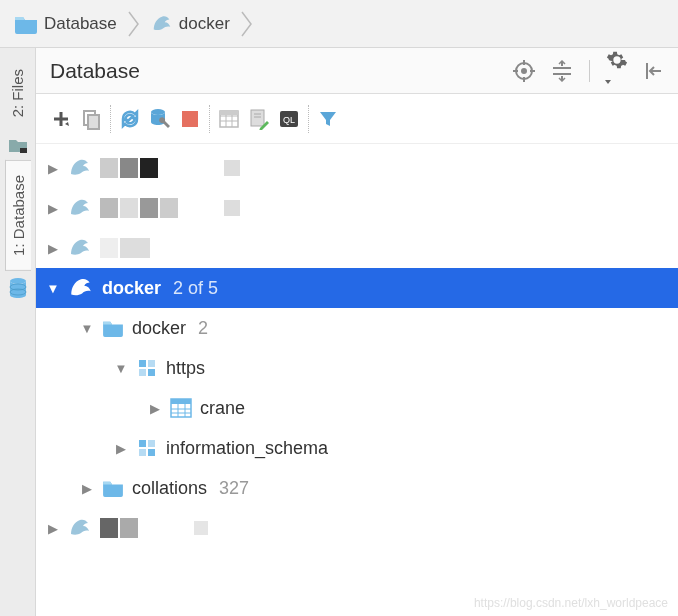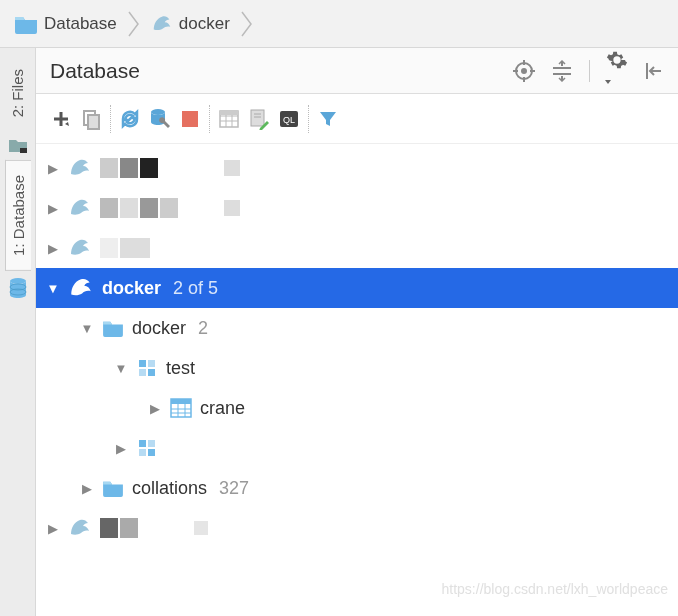--- a/index.html
+++ b/index.html
@@ -34,21 +34,21 @@
 .tri { width: 14px; display: inline-flex; justify-content: center; color: #888; font-size: 13px; }
 .tree-row.selected .tri { color: #fff; }
 .count { color: #999; margin-left: 4px; }
 .bold { font-weight: 700; }
 .indent-1 { padding-left: 44px; }
 .indent-2 { padding-left: 78px; }
 .indent-3 { padding-left: 112px; }
 
 .blur-blocks { display: flex; gap: 2px; }
 .blur-b { width: 18px; height: 20px; }
-.watermark { position: absolute; bottom: 19px; right: 10px; font-size: 14px; color: #e0e0e0; }
+.watermark { position: absolute; bottom: 6px; right: 10px; font-size: 12px; color: #e0e0e0; }
 
 svg { display: block; }
 </style>
 </head>
 <body>
 
 <div class="breadcrumb">
   <div class="crumb">
     <svg width="24" height="20" viewBox="0 0 24 20">
         <path fill="#6db8e8" d="M1 3h8l2 3h12v12a2 2 0 0 1-2 2H3a2 2 0 0 1-2-2z"></path>
@@ -254,21 +254,21 @@
       </div>
 
       <div class="tree-row indent-2">
         <span class="tri">▼</span>
         <svg width="22" height="22" viewBox="0 0 22 22">
             <rect x="3" y="3" width="7" height="7" fill="#6db8e8"></rect>
             <rect x="12" y="3" width="7" height="7" fill="#6db8e8" opacity="0.5"></rect>
             <rect x="3" y="12" width="7" height="7" fill="#6db8e8" opacity="0.5"></rect>
             <rect x="12" y="12" width="7" height="7" fill="#6db8e8"></rect>
           </svg>
-        <span>test</span>
+        <span>https</span>
       </div>
 
       <div class="tree-row indent-3">
         <span class="tri">▶</span>
         <svg width="22" height="20" viewBox="0 0 22 20">
             <rect x="1" y="1" width="20" height="18" fill="#fff" stroke="#6db8e8" stroke-width="1.5"></rect>
             <rect x="1" y="1" width="20" height="5" fill="#6db8e8"></rect>
             <line x1="1" y1="11" x2="21" y2="11" stroke="#6db8e8"></line>
             <line x1="1" y1="15" x2="21" y2="15" stroke="#6db8e8"></line>
             <line x1="8" y1="1" x2="8" y2="19" stroke="#6db8e8"></line>
@@ -278,20 +278,21 @@
       </div>
 
       <div class="tree-row indent-2">
         <span class="tri">▶</span>
         <svg width="22" height="22" viewBox="0 0 22 22">
             <rect x="3" y="3" width="7" height="7" fill="#6db8e8"></rect>
             <rect x="12" y="3" width="7" height="7" fill="#6db8e8" opacity="0.5"></rect>
             <rect x="3" y="12" width="7" height="7" fill="#6db8e8" opacity="0.5"></rect>
             <rect x="12" y="12" width="7" height="7" fill="#6db8e8"></rect>
           </svg>
+        <span>information_schema</span>
       </div>
 
       <div class="tree-row indent-1">
         <span class="tri">▶</span>
         <svg width="22" height="18" viewBox="0 0 24 20">
             <path fill="#6db8e8" d="M1 3h8l2 3h12v12a2 2 0 0 1-2 2H3a2 2 0 0 1-2-2z"></path>
             <path fill="#a7d8f2" d="M1 3h8l2 3H1z"></path>
           </svg>
         <span>collations</span>
         <span class="count">327</span>

